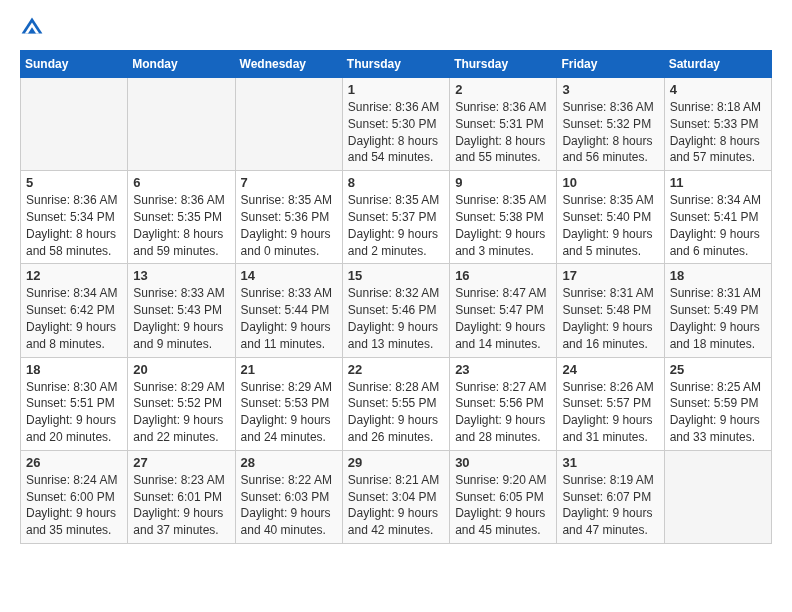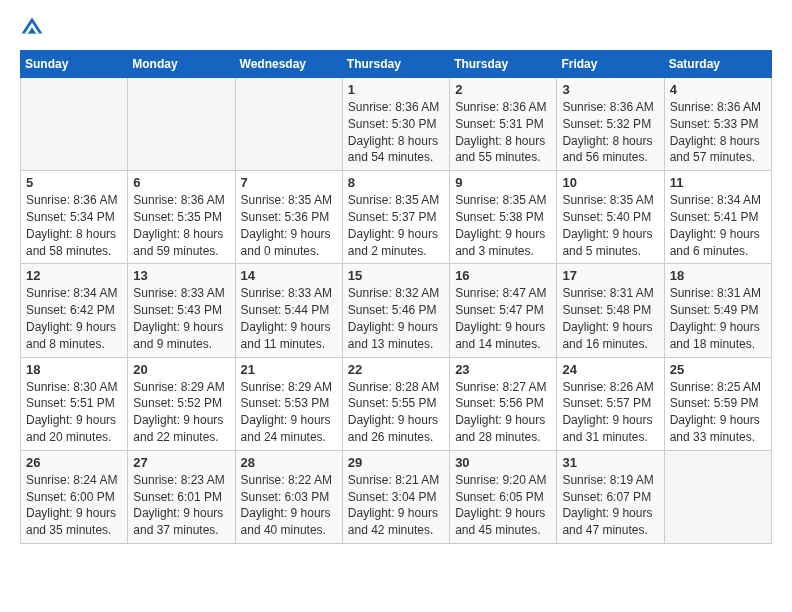--- a/index.html
+++ b/index.html
@@ -145,21 +145,21 @@
           </td>
           <td>
             <div class="day-num">3</div>
             <div class="day-detail">Sunrise: 8:36 AM
 Sunset: 5:32 PM
 Daylight: 8 hours
 and 56 minutes.</div>
           </td>
           <td>
             <div class="day-num">4</div>
-            <div class="day-detail">Sunrise: 8:36 AM
+            <div class="day-detail">Sunrise: 8:18 AM
 Sunset: 5:33 PM
 Daylight: 8 hours
 and 57 minutes.</div>
           </td>
         </tr>
         <tr>
           <td>
             <div class="day-num">5</div>
             <div class="day-detail">Sunrise: 8:36 AM
 Sunset: 5:34 PM

